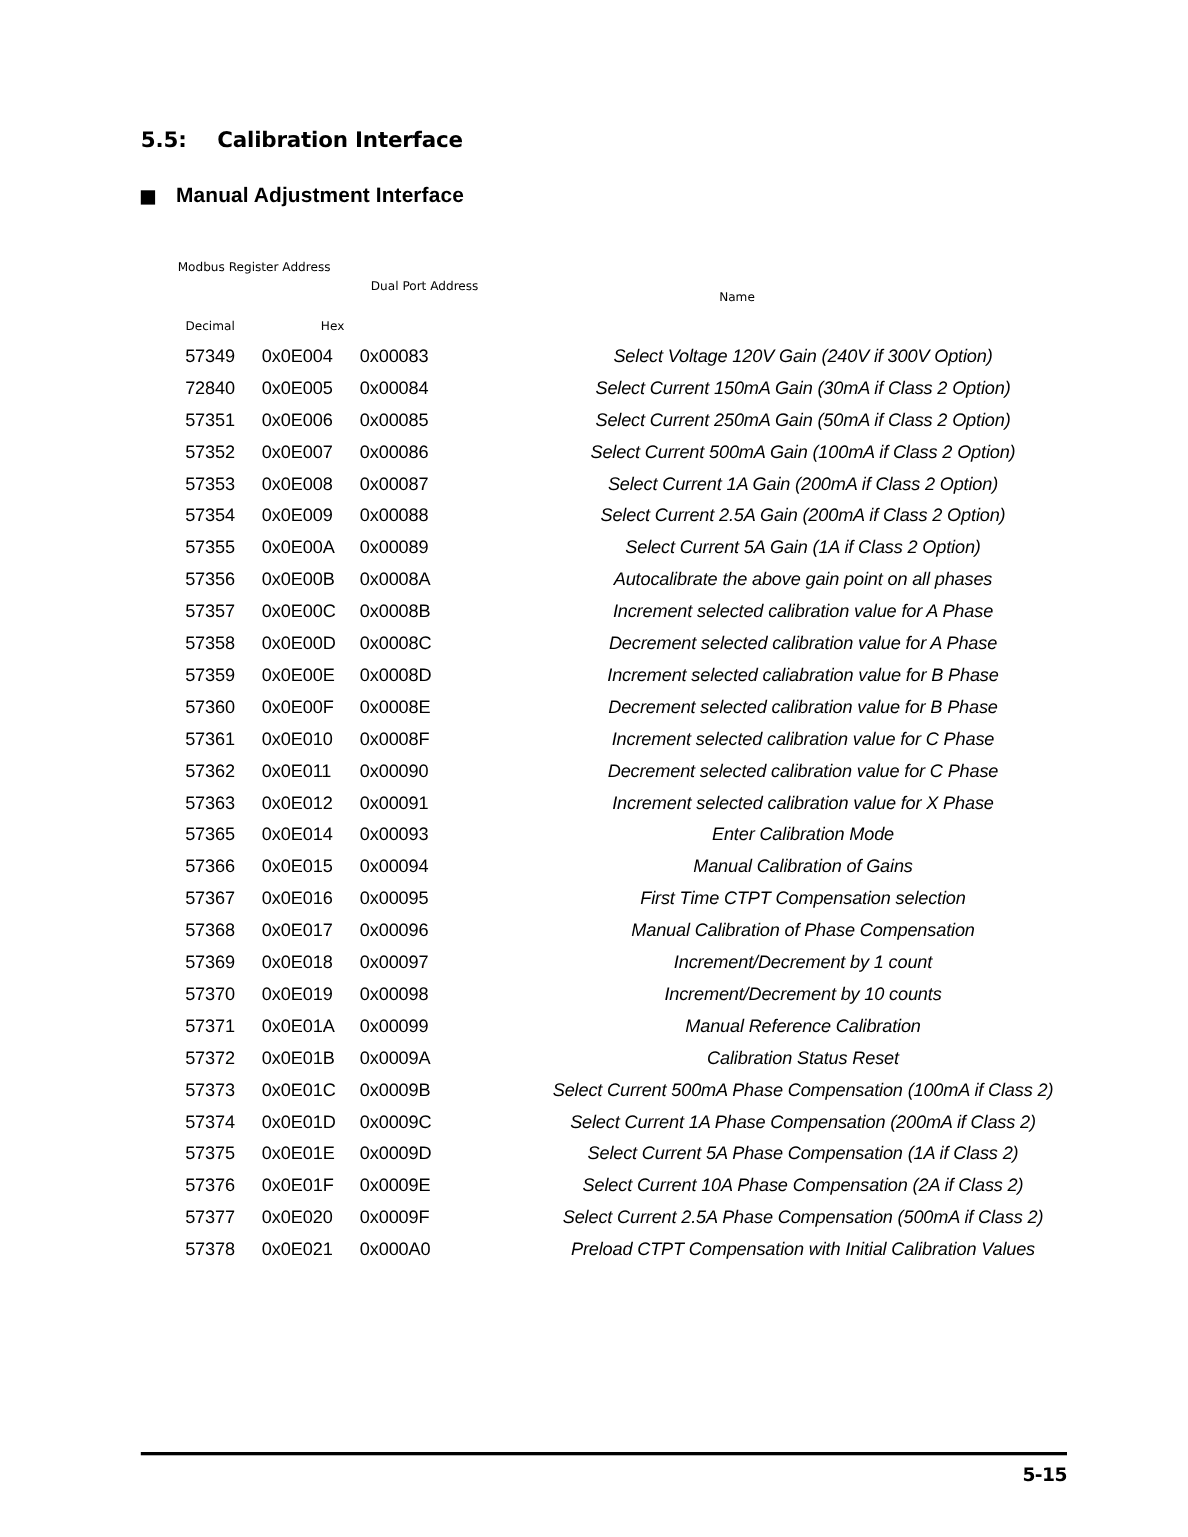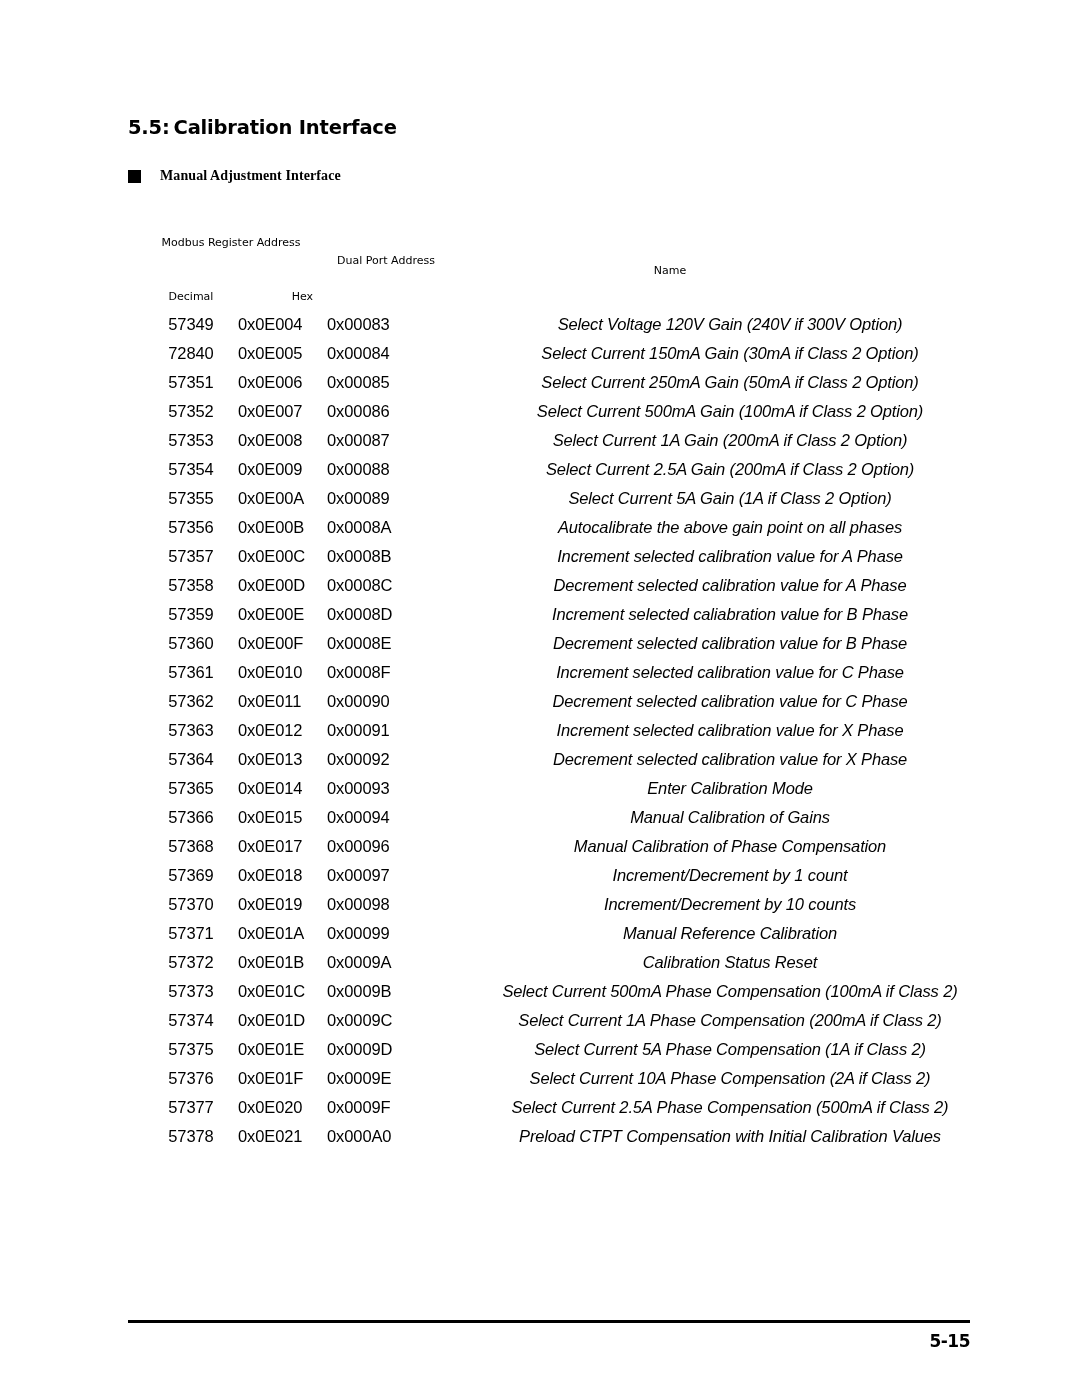--- a/index.html
+++ b/index.html
@@ -26,43 +26,43 @@
   .section-title {
     position: absolute;
     left: 128px;
     top: 116px;
     font-family: "DejaVu Sans", sans-serif;
     font-weight: bold;
     font-size: 19.5px;
     letter-spacing: -0.2px;
     white-space: nowrap;
   }
-  .section-title .num { margin-right: 4px; }
+  .section-title .num { margin-right: 28px; }
 
   
   .subhead {
     position: absolute;
     left: 128px;
     top: 168px;
     display: flex;
     align-items: center;
     white-space: nowrap;
   }
   .bullet-square {
     width: 13px;
     height: 13px;
     background: #000000;
     display: inline-block;
     margin-right: 19px;
     flex: 0 0 auto;
   }
   .subhead-text {
-    font-family: Liberation Serif, serif;
+    font-family: Liberation Sans, sans-serif;
     font-weight: bold;
-    font-size: 14px;
+    font-size: 19px;
     letter-spacing: 0.1px;
   }
 
   
   .table {
     position: absolute;
     left: 0;
     top: 0;
     width: 1080px;
   }
@@ -269,38 +269,38 @@
           <div class="cell c-dual">0x00090</div>
           <div class="cell c-name">Decrement selected calibration value for C Phase</div>
         </div>
         <div class="row">
           <div class="cell c-dec">57363</div>
           <div class="cell c-hex">0x0E012</div>
           <div class="cell c-dual">0x00091</div>
           <div class="cell c-name">Increment selected calibration value for X Phase</div>
         </div>
         <div class="row">
-          <div class="cell c-dec">57364</div>
-          <div class="cell c-hex">0x0E013</div>
-          <div class="cell c-dual">0x00092</div>
-          <div class="cell c-name">Decrement selected calibration value for X Phase</div>
-        </div>
-        <div class="row">
           <div class="cell c-dec">57365</div>
           <div class="cell c-hex">0x0E014</div>
           <div class="cell c-dual">0x00093</div>
           <div class="cell c-name">Enter Calibration Mode</div>
         </div>
         <div class="row">
           <div class="cell c-dec">57366</div>
           <div class="cell c-hex">0x0E015</div>
           <div class="cell c-dual">0x00094</div>
           <div class="cell c-name">Manual Calibration of Gains</div>
         </div>
         <div class="row">
+          <div class="cell c-dec">57367</div>
+          <div class="cell c-hex">0x0E016</div>
+          <div class="cell c-dual">0x00095</div>
+          <div class="cell c-name">First Time CTPT Compensation selection</div>
+        </div>
+        <div class="row">
           <div class="cell c-dec">57368</div>
           <div class="cell c-hex">0x0E017</div>
           <div class="cell c-dual">0x00096</div>
           <div class="cell c-name">Manual Calibration of Phase Compensation</div>
         </div>
         <div class="row">
           <div class="cell c-dec">57369</div>
           <div class="cell c-hex">0x0E018</div>
           <div class="cell c-dual">0x00097</div>
           <div class="cell c-name">Increment/Decrement by 1 count</div>

